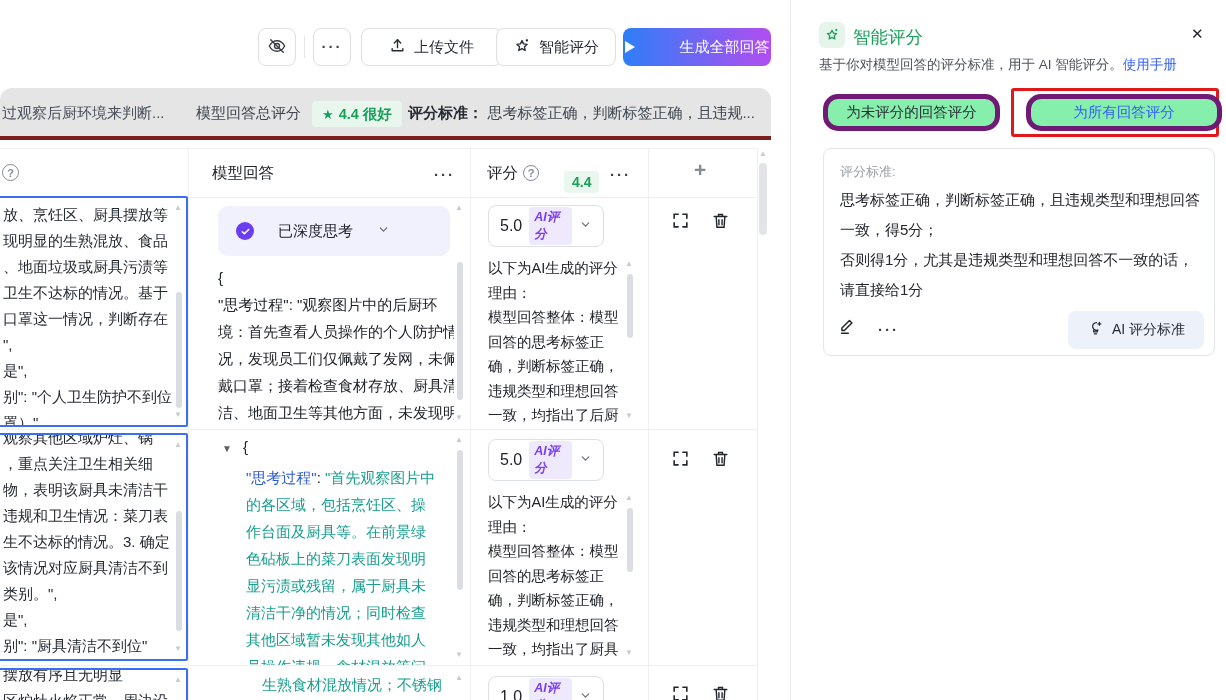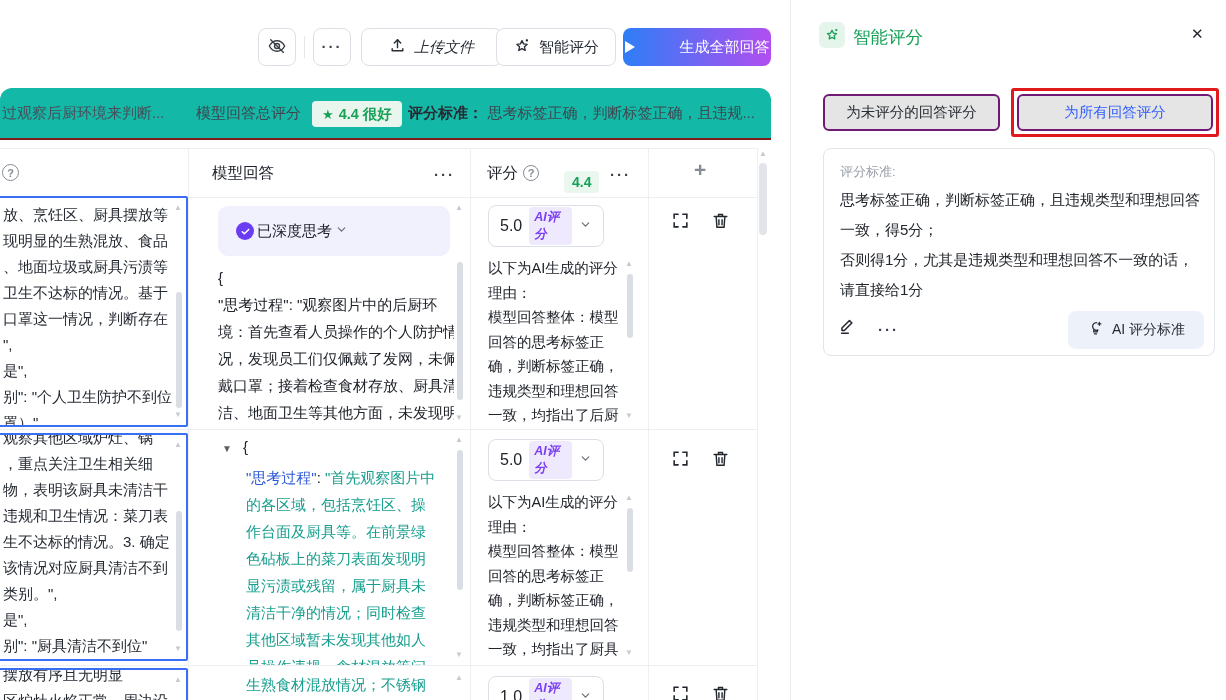--- a/index.html
+++ b/index.html
@@ -15,22 +15,22 @@
   .tbtn.icononly { width:38px; }
   .vdiv { width:1px; height:22px; background:#e4e7eb; }
   .gradbtn { display:flex; align-items:center; justify-content:center; gap:9px;
     height:38px; border:none; border-radius:8px; color:#fff; font-size:15px; cursor:pointer;
     background:linear-gradient(90deg,#2e7ef7 0%,#b14ef0 100%); }
   .play { width:0; height:0; border-top:6px solid transparent; border-bottom:6px solid transparent;
     border-left:10px solid #fff; }
   .dots { letter-spacing:2px; color:#3c424a; font-size:15px; font-weight:700; line-height:10px; }
 
   
-  #summary { left:0; top:88px; width:771px; height:52px; background:#14b8a6;
-    border-bottom:2px solid #7f1d1d; border-radius:12px 12px 0 0; }
+  #summary { left:0; top:88px; width:771px; height:52px; background:#e5e5e5;
+    border-bottom:4px solid #7f1d1d; border-radius:12px 12px 0 0; }
   .sum-q { color:#474e59; font-size:15px; }
   .sum-label { color:#3e454f; font-size:15px; }
   .badge-green { display:inline-flex; align-items:center; gap:5px; background:#e8f6ee;
     color:#18a058; font-size:14.5px; font-weight:600; border-radius:4px; height:26px; padding:0 10px; }
   .crit-label { font-weight:700; color:#262b33; font-size:15px; }
   .crit-prev { color:#3f4650; font-size:15px; }
 
   
   .hline { background:#edeff2; height:1px; }
   .vline { background:#edeff2; width:1px; }
@@ -41,55 +41,55 @@
     border-radius:4px; padding:3px 8px; }
   .plus { color:#858c96; font-size:21px; font-weight:600; }
 
   .cell { overflow:hidden; background:#fff; }
   .left-cell { border:2px solid #3a6ef5; border-radius:2px; background:#fff; overflow:hidden; }
   .cl { white-space:nowrap; overflow:hidden; }
   .left-lines { font-size:15px; line-height:26px; color:#262b33; padding:4px 14px 0 4px; }
   .model-lines { font-size:15px; line-height:27px; color:#20242b; }
   .reason-lines { font-size:14.5px; line-height:24.5px; color:#20242b; }
 
-  .pill { display:flex; align-items:center; gap:3px; background:#f1f0fd; border-radius:10px;
+  .pill { display:flex; align-items:center; gap:24px; background:#f1f0fd; border-radius:10px;
     height:50px; padding:0 18px; width:232px; cursor:pointer; }
   .pill-text { font-size:15px; color:#22262d; }
   .checkcircle { width:18px; height:18px; border-radius:50%; background:#6b3df2;
     display:flex; align-items:center; justify-content:center; }
 
   .score-btn { display:flex; align-items:center; gap:7px; border:1px solid #dcdfe5;
     border-radius:8px; height:42px; padding:0 11px; background:#fff; width:116px; cursor:pointer; }
   .score-num { font-size:16px; font-weight:500; color:#20242b; }
   .ai-tag { background:#efe9fe; color:#7b3ff2; font-size:12.5px; font-weight:600;
     font-style:italic; border-radius:4px; padding:2px 5px; }
 
   .tree-caret { color:#5b6168; font-size:10px; margin-right:7px; }
   .k { color:#2e5bd7; }
   .dk { color:#20242b; }
   .v, .v .cl { color:#189e8e; }
-  .teal { color:#189e8e; }
+  .teal { color:#189e8e;text-align:center; }
 
   
   .sb-ar { position:absolute; font-size:8px; color:#c6cbd2; line-height:8px; }
   .sb-th { position:absolute; width:6px; background:#dadde3; border-radius:3px; }
 
   
   .act { cursor:pointer; }
 
   
   #sidebar { left:790px; top:0; width:436px; height:700px; background:#fff; border-left:1px solid #e9ebef; }
   .sb-iconbox { width:26px; height:26px; background:#e6f5eb; border-radius:6px;
     display:flex; align-items:center; justify-content:center; }
   .sb-title { color:#18a058; font-size:17.5px; font-weight:500; }
   .sb-desc { color:#4d535c; font-size:13.5px; }
   .link { color:#315efb; cursor:pointer; }
-  .sb-btn { display:flex; align-items:center; justify-content:center; background:#e5e5e5;
-    border:2px solid #701a75; border-radius:6px; height:37px; font-size:14.5px; color:#272d35; cursor:pointer; }
-  .sb-btn.primary { color:#315efb; }
+  .sb-btn { display:flex; align-items:center; justify-content:center; background:#86efac;
+    border:5px solid #701a75; border-radius:15px; height:37px; font-size:14.5px; color:#272d35; cursor:pointer; }
+  .sb-btn.primary { color:#315efb;margin-left:9px; }
   .redbox { border:3px solid #e0191c; border-radius:3px; }
   .card { border:1px solid #e2e5e9; border-radius:8px; background:#fff; }
   .card-label { color:#999fa8; font-size:13px; }
   .card-body { color:#22262c; font-size:15px; line-height:30px; }
   .ai-btn { display:flex; align-items:center; justify-content:center; gap:8px; background:#edf1fa;
     border:none; border-radius:8px; height:38px; width:136px; font-size:14px; color:#262c34; cursor:pointer; }
   .close-x { font-size:15px; color:#22262d; cursor:pointer; font-weight:600; }
 </style>
 </head>
 <body>
@@ -102,21 +102,21 @@
         <path d="M2.8 12s3.4-6.3 9.2-6.3S21.2 12 21.2 12 17.8 18.3 12 18.3 2.8 12 2.8 12z"></path>
         <circle cx="12" cy="12" r="3"></circle>
           <line x1="4.5" y1="4.5" x2="19.5" y2="19.5"></line>
       </svg>
     </span>
   </div>
   <div class="abs vdiv" style="left:304px; top:36px;"></div>
   <div class="abs tbtn icononly" style="left:313px; top:28px;">
     <span class="dots">···</span>
   </div>
-  <div class="abs tbtn" style="left:361px; top:28px; width:141px;font-style:italic;">
+  <div class="abs tbtn" style="left:361px; top:28px; width:141px;">
     <span>
       <svg width="17" height="17" viewBox="0 0 24 24" fill="none" stroke="#272d35" stroke-width="2" stroke-linecap="round" stroke-linejoin="round">
         <path d="M12 15V4"></path>
           <path d="M7.5 8.5L12 4l4.5 4.5"></path>
           <path d="M4.5 16.5v3h15v-3"></path>
       </svg>
     </span>
     <span>上传文件</span>
   </div>
   <div class="abs tbtn" style="left:496px; top:28px; width:120px;">
@@ -366,20 +366,23 @@
     <div class="abs sb-iconbox" style="left:28px; top:22px;">
       <svg width="16" height="16" viewBox="0 0 24 24" fill="none" stroke="#18a058" stroke-width="1.9" stroke-linejoin="round">
         <path d="M12 4.8l2.1 4.4 4.8.6-3.6 3.3 1 4.8L12 15.5 7.7 17.9l1-4.8L5.1 9.8l4.8-.6z"></path>
         <line x1="18.5" y1="3" x2="18.5" y2="6"></line>
           <line x1="17" y1="4.5" x2="20" y2="4.5"></line>
       </svg>
     </div>
     <div class="abs sb-title" style="left:62px; top:25px;">智能评分</div>
     <div class="abs close-x" style="left:400px; top:25px;">✕</div>
 
+    <div class="abs sb-desc" style="left:28px; top:56px; width:400px;">
+      <span>基于你对模型回答的评分标准，用于 AI 智能评分。</span><span class="link">使用手册</span>
+    </div>
 
     <div class="abs sb-btn" style="left:32px; top:94px; width:177px;">
       <span>为未评分的回答评分</span>
     </div>
     <div class="abs redbox" style="left:220px; top:88px; width:208px; height:49px;"></div>
     <div class="abs sb-btn primary" style="left:226px; top:94px; width:196px;">
       <span>为所有回答评分</span>
     </div>
 
     <div class="abs card" style="left:32px; top:148px; width:392px; height:208px;">

